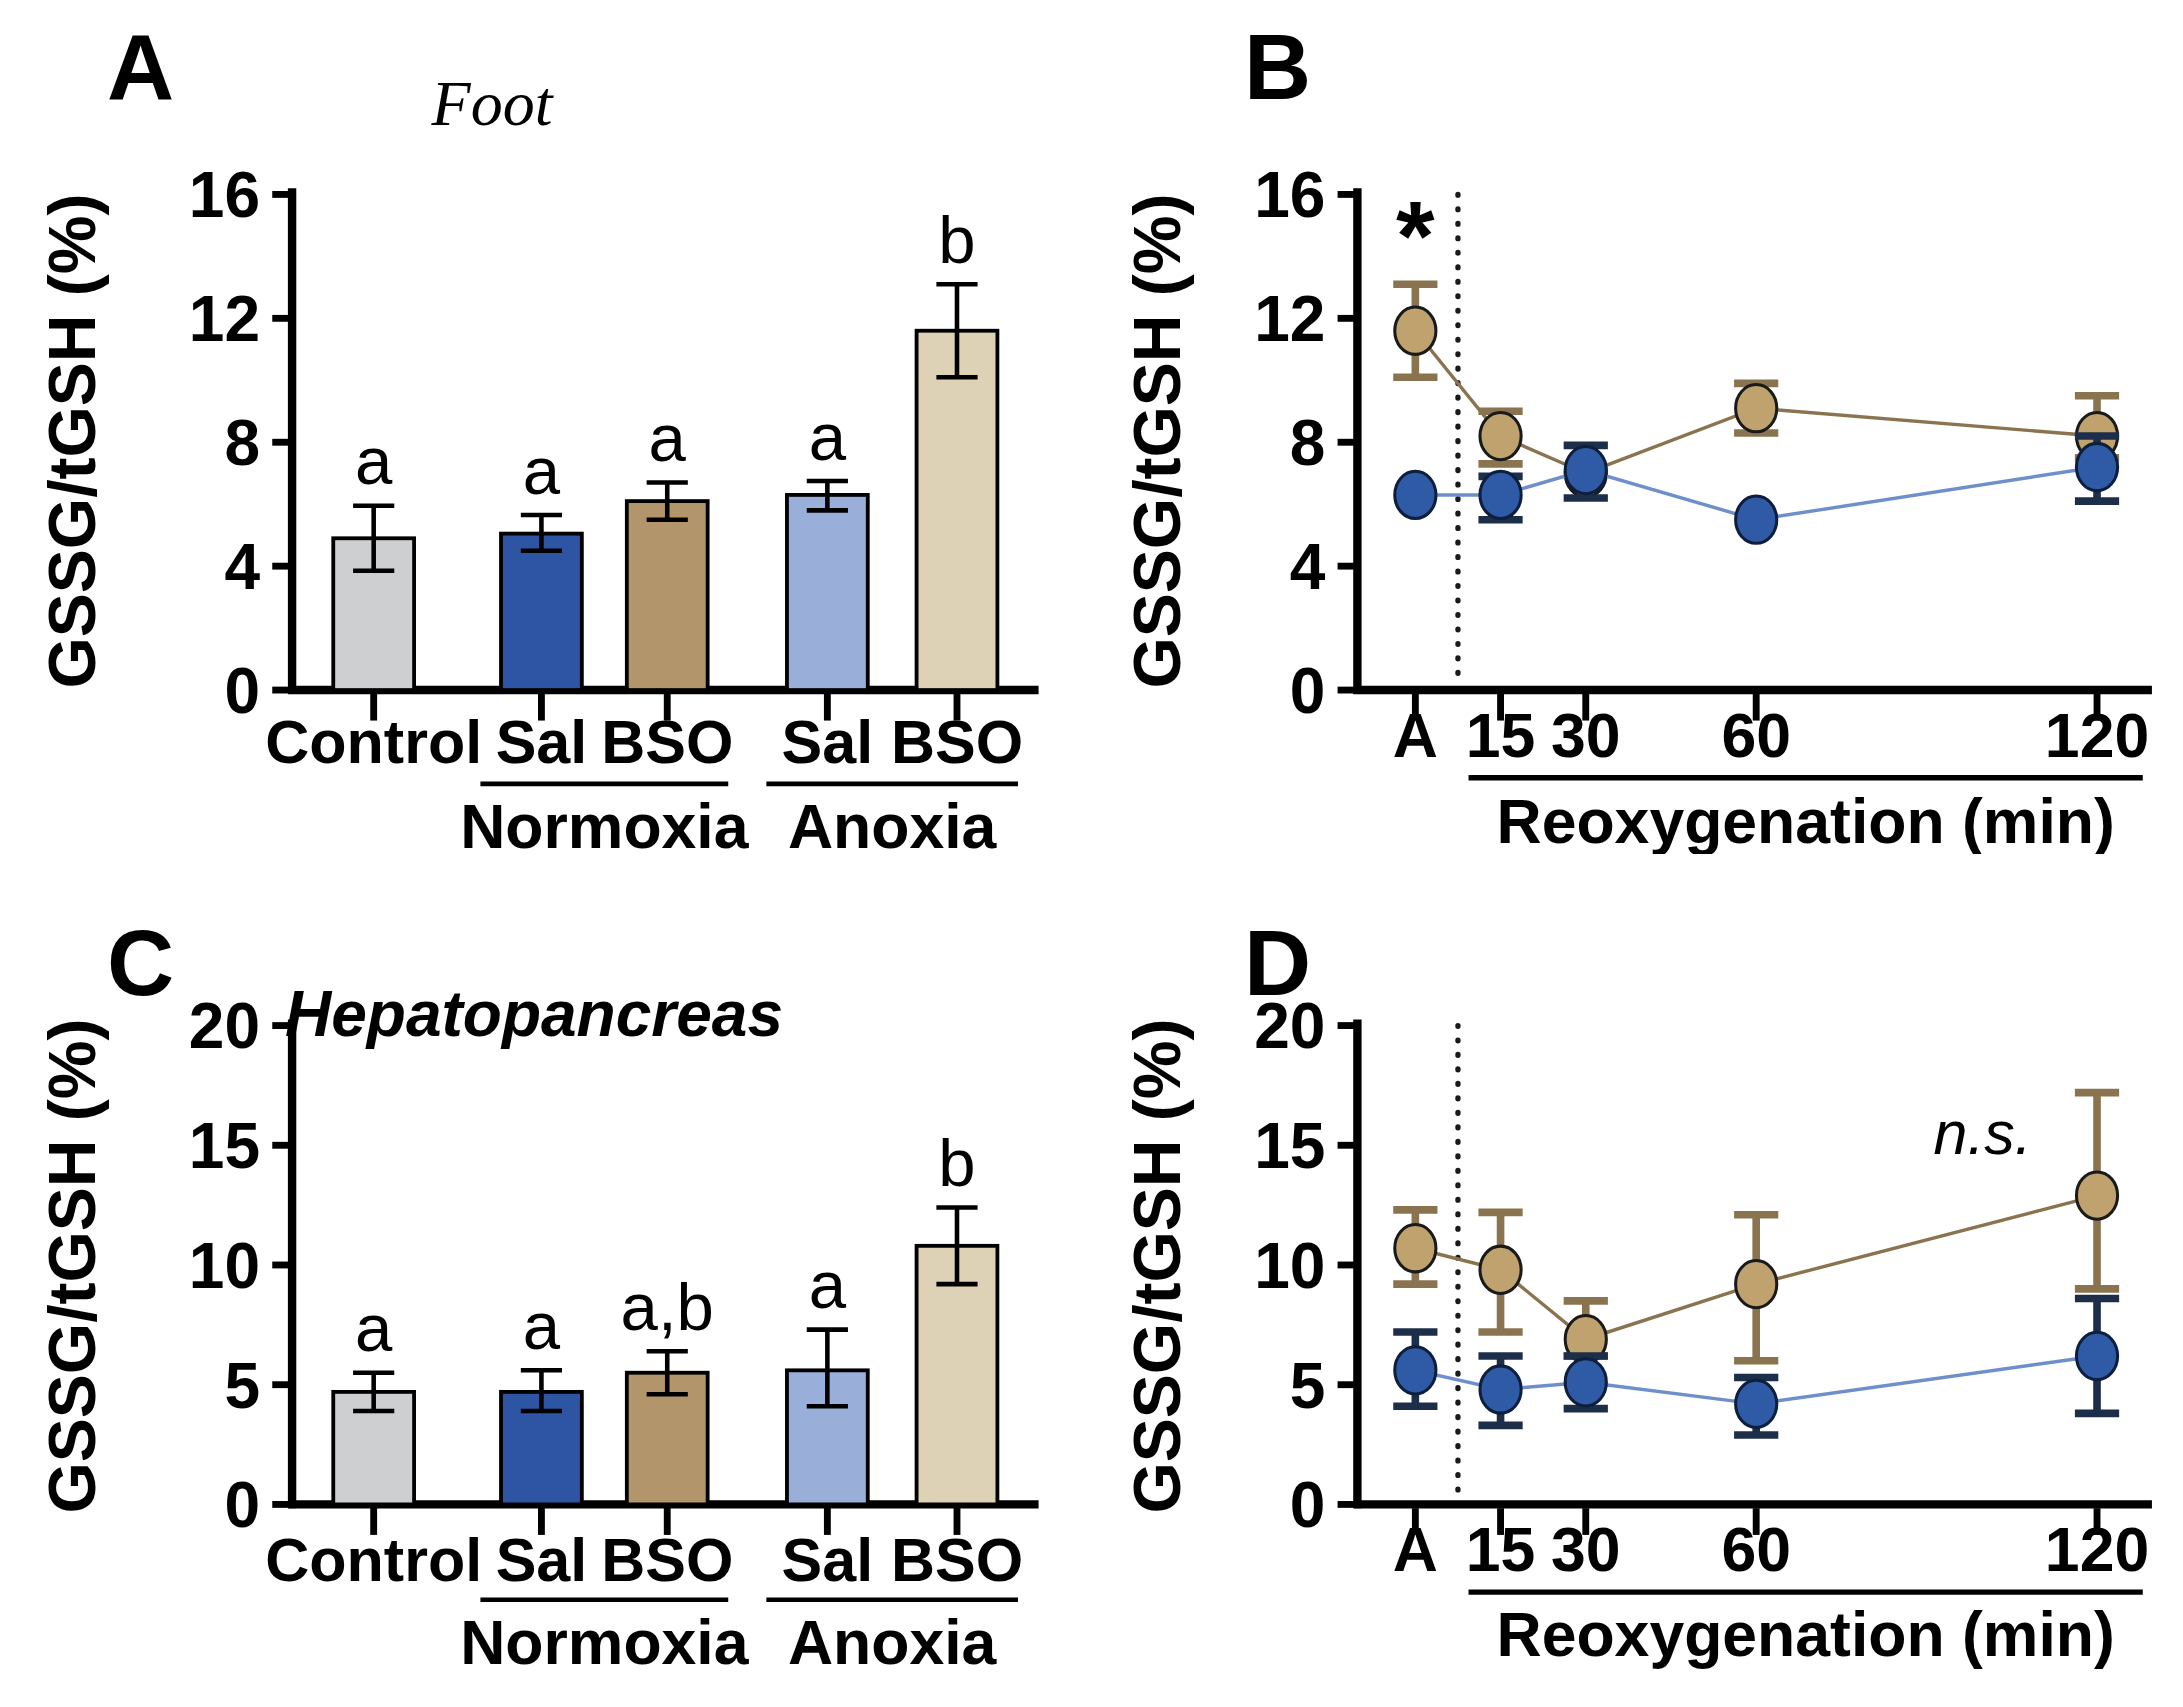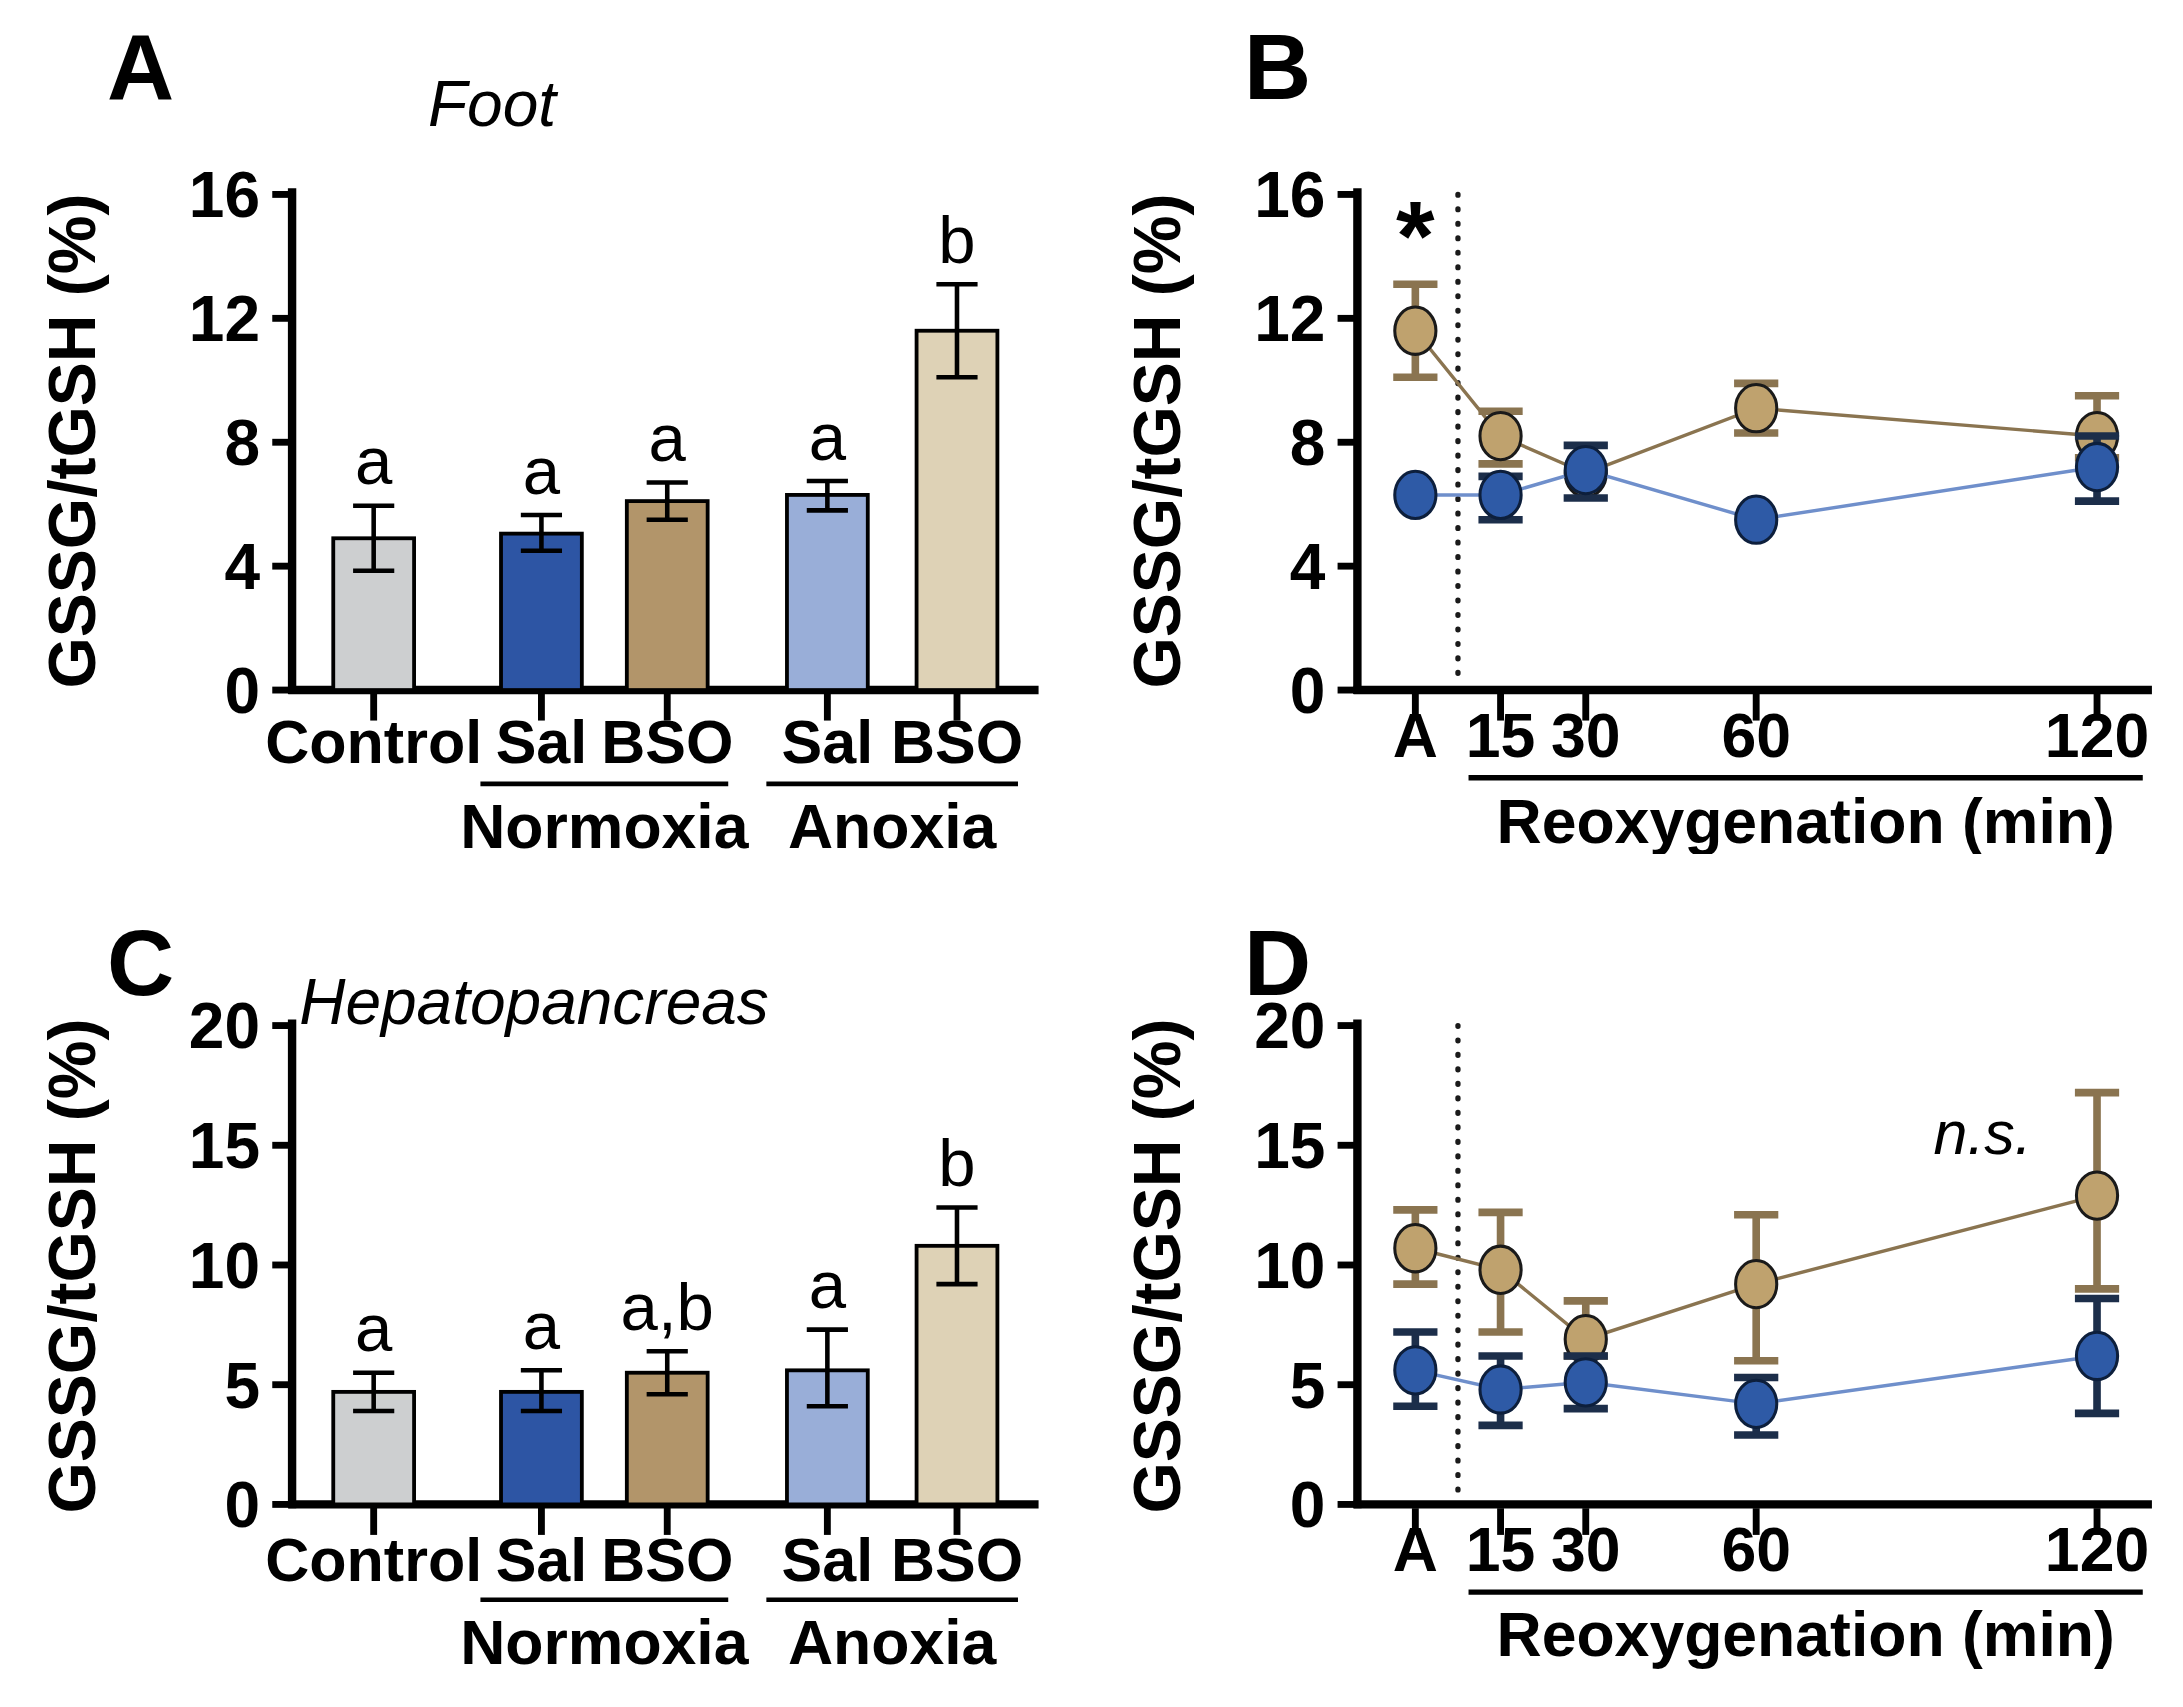--- a/index.html
+++ b/index.html
@@ -8,22 +8,22 @@
   .panel{position:absolute;width:1092px;height:854px;}
   #panelA{left:0;top:0;} #panelB{left:1092px;top:0;}
   #panelC{left:0;top:854px;} #panelD{left:1092px;top:854px;}
   .plabel{position:absolute;font-size:93px;font-weight:bold;line-height:1;}
   #panelA .plabel{left:107px;top:21.3px;}
   #panelB .plabel{left:152px;top:21.3px;}
   #panelC .plabel{left:107px;top:63px;}
   #panelD .plabel{left:152px;top:63px;}
   .ptitle{position:absolute;font-size:64px;font-style:italic;line-height:1;
           transform:translateX(-50%);white-space:nowrap;}
-  #panelA .ptitle{left:492px;top:72px;}
-  #panelC .ptitle{left:534px;top:116px;}
+  #panelA .ptitle{left:492px;top:72px;font-family:Liberation Serif, serif;}
+  #panelC .ptitle{left:534px;top:128px;font-weight:bold;}
   .ylab{position:absolute;font-size:66px;font-weight:bold;white-space:nowrap;
         transform:translate(-50%,-50%) rotate(-90deg);}
   #panelA .ylab{left:72px;top:441px;}
   #panelB .ylab{left:65px;top:441px;}
   #panelC .ylab{left:72px;top:412px;}
   #panelD .ylab{left:65px;top:412px;}
   svg.plot{position:absolute;left:0;top:0;width:1092px;height:854px;display:block;}
 </style>
 </head>
 <body>

